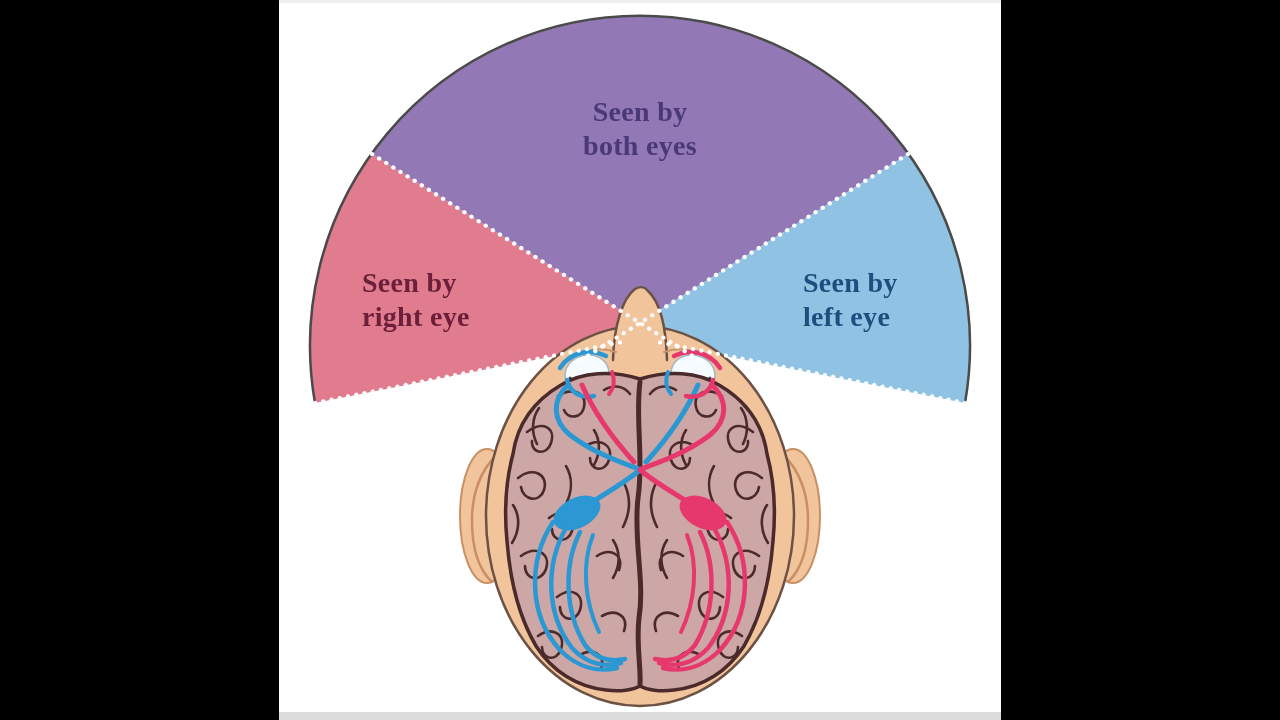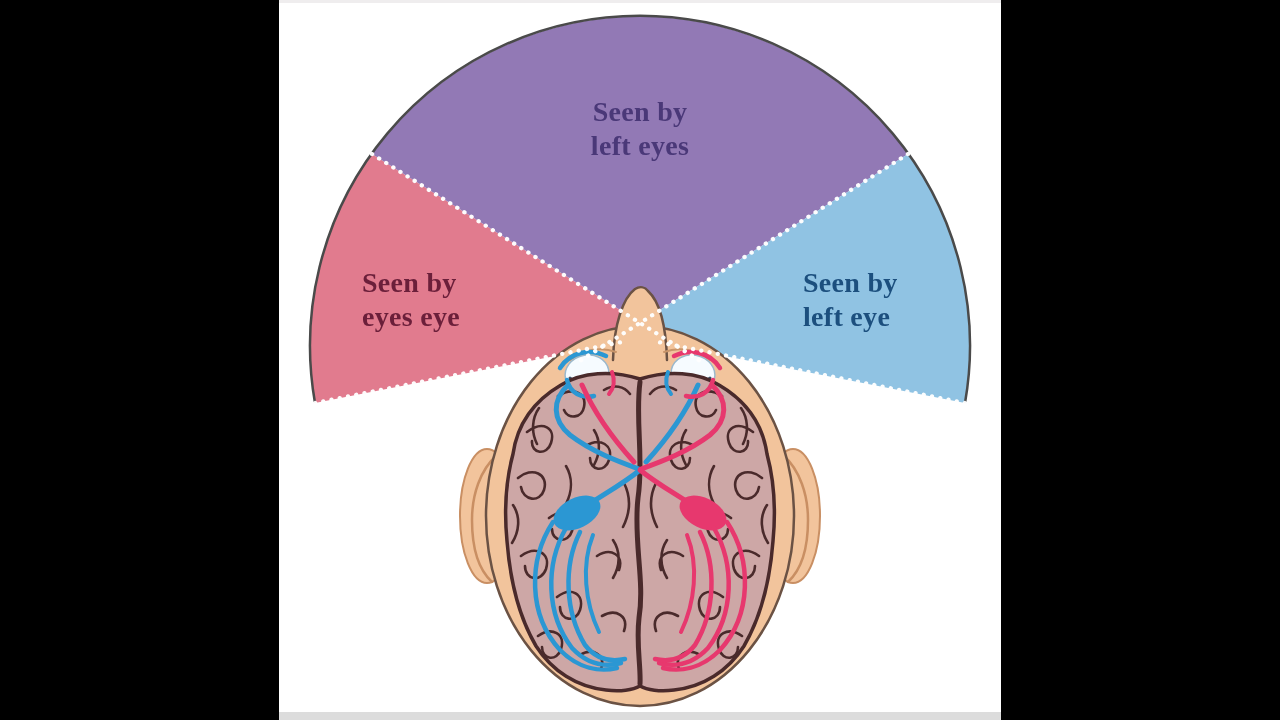--- a/index.html
+++ b/index.html
@@ -131,25 +131,25 @@
     <g fill="none" style="stroke:var(--dots)" stroke-width="4.3" stroke-dasharray="0.1 8.3" stroke-linecap="round" opacity="0.97">
       <path d="M 372,154 L 702,362"></path>
       <path d="M 908,154 L 578,362"></path>
       <path d="M 315,403 L 622,342"></path>
       <path d="M 965,403 L 658,342"></path>
     </g>
   </svg>
 
   <div class="label label-both">
     <div>Seen by</div>
-    <div>left eyes</div>
+    <div>both eyes</div>
   </div>
   <div class="label label-left">
     <div>Seen by</div>
-    <div>eyes eye</div>
+    <div>right eye</div>
   </div>
   <div class="label label-right">
     <div>Seen by</div>
     <div>left eye</div>
   </div>
 
   <div class="panel-bottom-strip"></div>
 </div>
 
 </body></html>

